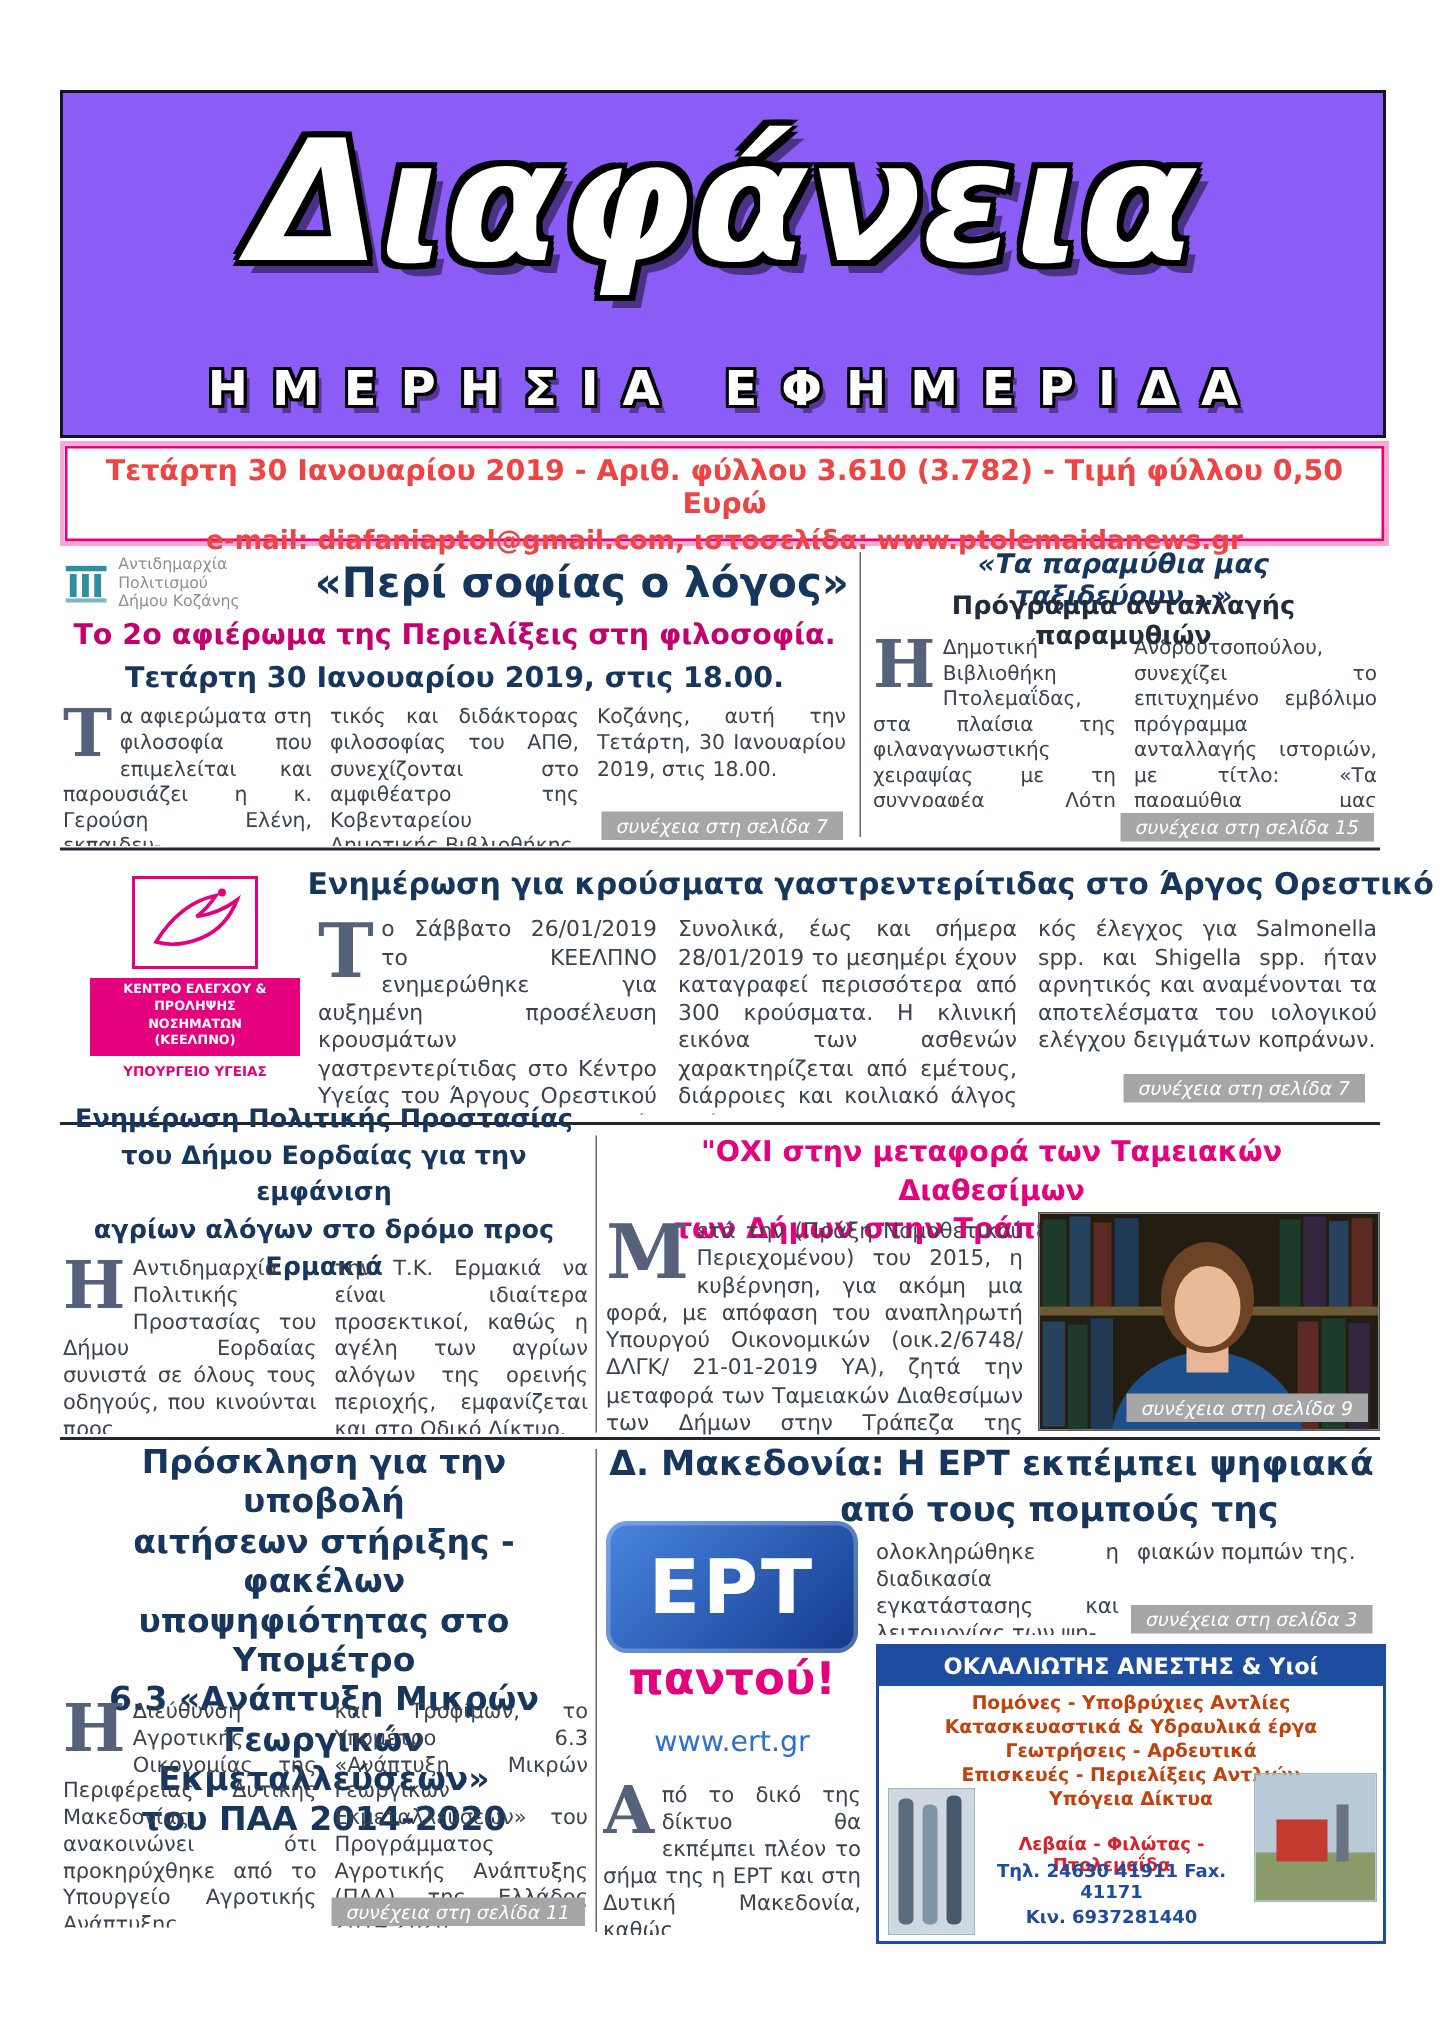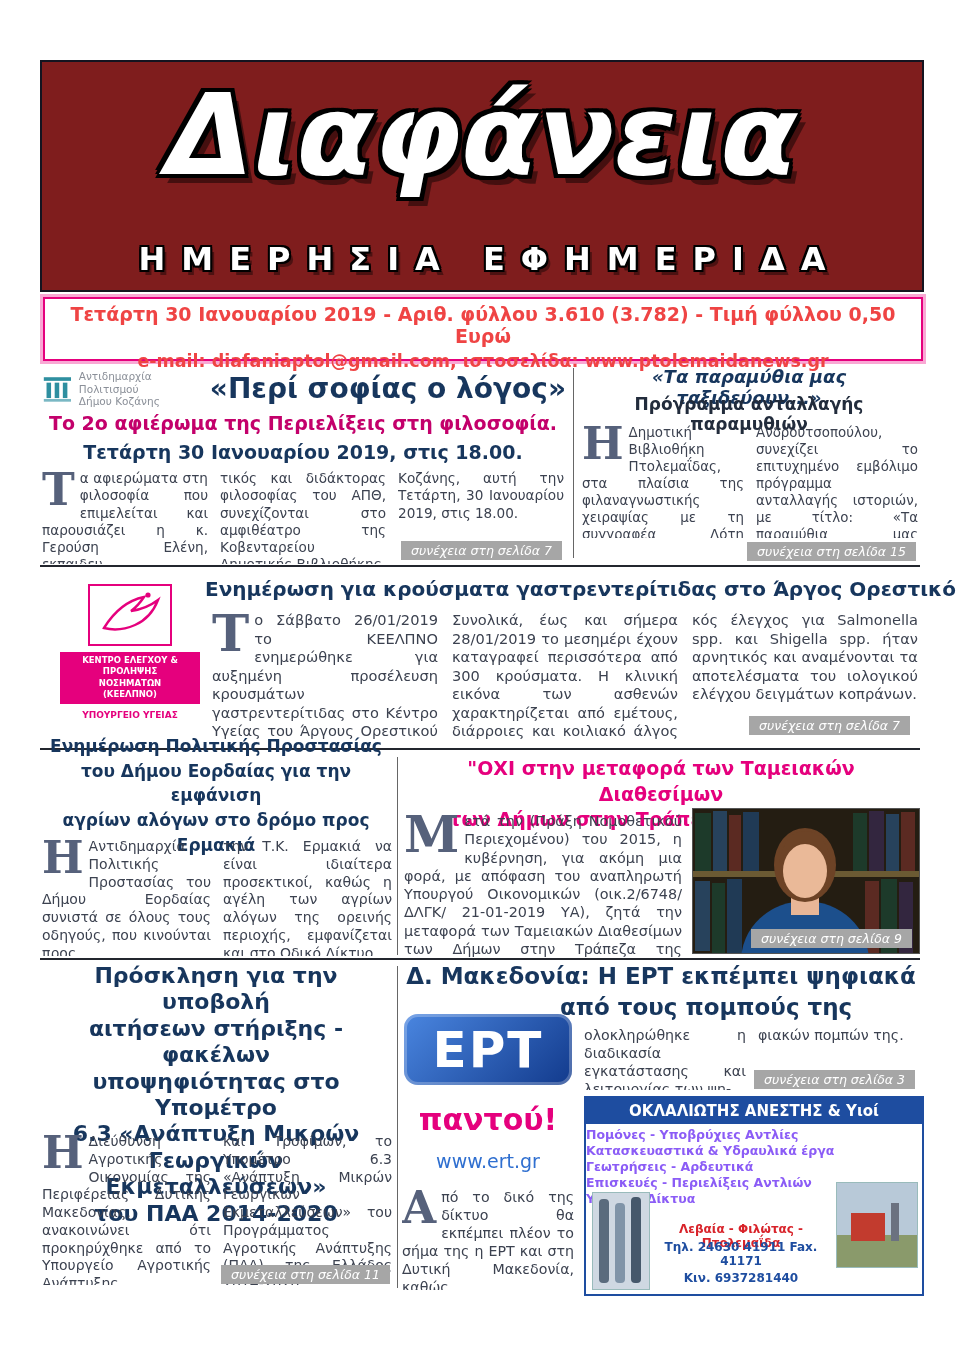--- a/index.html
+++ b/index.html
@@ -1,21 +1,21 @@
 <!DOCTYPE html>
 <html><head>
 <meta charset="utf-8">
 <style>
   html,body{margin:0;padding:0;background:#ffffff;}
   .page{position:relative;width:960px;height:1350px;margin:0 auto;background:#fff;
         font-family:"DejaVu Sans",sans-serif;overflow:hidden;}
   .abs{position:absolute;}
 
   
-  .masthead{left:40px;top:60px;width:880px;height:228px;background:#7f1d1d;border:2px solid #141420;}
+  .masthead{left:40px;top:60px;width:880px;height:228px;background:#8b5cf6;border:2px solid #141420;}
   .mast-title{position:absolute;left:0;right:0;top:8px;text-align:center;
     font-size:112px;font-weight:bold;font-style:italic;color:#fff;
     text-shadow:-4px -4px 0 #000,4px -4px 0 #000,-4px 4px 0 #000,4px 4px 0 #000,
                  0 -4px 0 #000,0 4px 0 #000,-4px 0 0 #000,4px 0 0 #000,8px 9px 0 rgba(0,0,0,.45);}
   .mast-sub{position:absolute;left:0;right:0;bottom:12px;text-align:center;
     font-size:32px;font-weight:bold;color:#fff;letter-spacing:16px;text-indent:16px;
     text-shadow:-2px -2px 0 #000,2px -2px 0 #000,-2px 2px 0 #000,2px 2px 0 #000,
                  0 -2px 0 #000,0 2px 0 #000,-2px 0 0 #000,2px 0 0 #000,4px 5px 0 rgba(0,0,0,.4);}
   .datebox{left:40px;top:294px;width:880px;height:58px;border:3px solid #f9a8d4;
     box-shadow:0 0 0 2px #e5007d inset;text-align:center;color:#ef4444;padding-top:6px;}
@@ -69,33 +69,33 @@
   .photo{left:692px;top:808px;width:226px;height:144px;border:1px solid #555;}
 
   
   .t-paa{left:40px;top:963px;width:352px;text-align:center;font-size:22px;
          font-weight:bold;color:#17365d;line-height:1.2;}
   .paa-cols{left:42px;top:1133px;width:350px;height:152px;font-size:14px;gap:12px;}
 
   
   .t-ert1{left:402px;top:963px;width:518px;text-align:center;font-size:23px;font-weight:bold;color:#17365d;}
   .t-ert2{left:560px;top:994px;width:360px;text-align:left;font-size:23px;font-weight:bold;color:#17365d;}
-  .ertbox{left:404px;top:1014px;width:168px;height:71px;border-radius:14px;
+  .ertbox{left:404px;top:1014px;width:168px;height:88px;border-radius:14px;
           background:linear-gradient(135deg,#4a86e0,#123a8c);display:flex;align-items:center;
           justify-content:center;color:#fff;font-size:50px;font-weight:bold;letter-spacing:2px;
           box-shadow:inset 0 0 0 3px rgba(255,255,255,.25);}
   .ert-tag{left:404px;top:1102px;width:168px;text-align:center;font-size:30px;font-weight:bold;color:#e5007d;}
   .ert-url{left:404px;top:1150px;width:168px;text-align:center;font-size:19px;color:#2f6fd0;}
   .ert-cols{left:584px;top:1026px;width:336px;height:64px;font-size:14.2px;gap:12px;}
   .ert-p2{left:402px;top:1188px;width:172px;height:102px;font-size:14.2px;}
 
   
   .adbox{left:584px;top:1096px;width:336px;height:196px;border:2px solid #1e4da0;background:#fff;}
   .ad-head{background:#1e4da0;color:#fff;text-align:center;font-weight:bold;font-size:15px;padding:4px 0;}
-  .ad-lines{text-align:left;color:#8b5cf6;font-weight:bold;font-size:12.5px;line-height:1.28;margin-top:3px;}
+  .ad-lines{text-align:center;color:#c2410c;font-weight:bold;font-size:12.5px;line-height:1.28;margin-top:3px;}
   .ad-img1{position:absolute;left:6px;bottom:4px;width:56px;height:96px;border:1px solid #9bb;}
   .ad-img2{position:absolute;right:4px;bottom:26px;width:80px;height:84px;border:1px solid #9bb;}
   .ad-loc{position:absolute;left:64px;right:90px;bottom:44px;text-align:center;color:#d8232a;font-weight:bold;font-size:12px;}
   .ad-tel{position:absolute;left:64px;right:90px;bottom:26px;text-align:center;color:#1e4da0;font-weight:bold;font-size:12px;}
   .ad-mob{position:absolute;left:64px;right:90px;bottom:9px;text-align:center;color:#1e4da0;font-weight:bold;font-size:12px;margin-top:28px;}
 </style>
 </head>
 <body>
 
 <div class="page">

